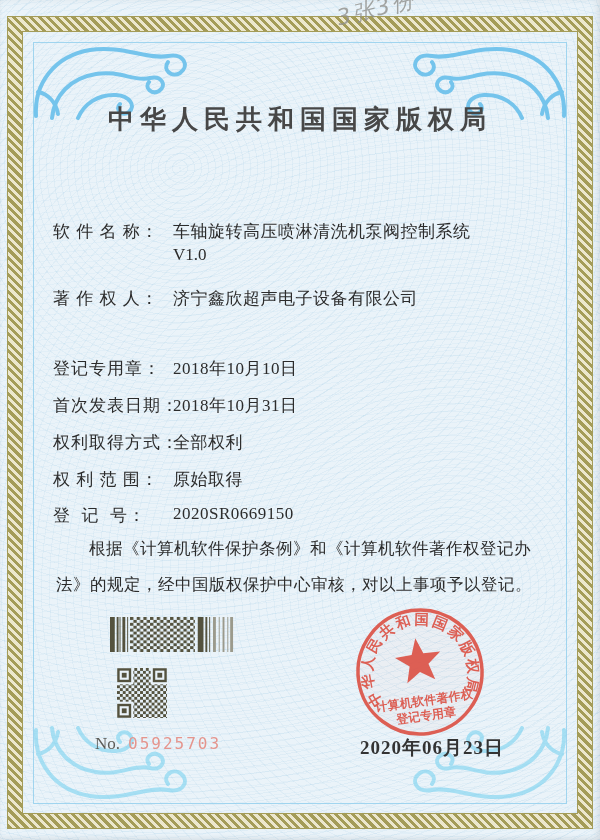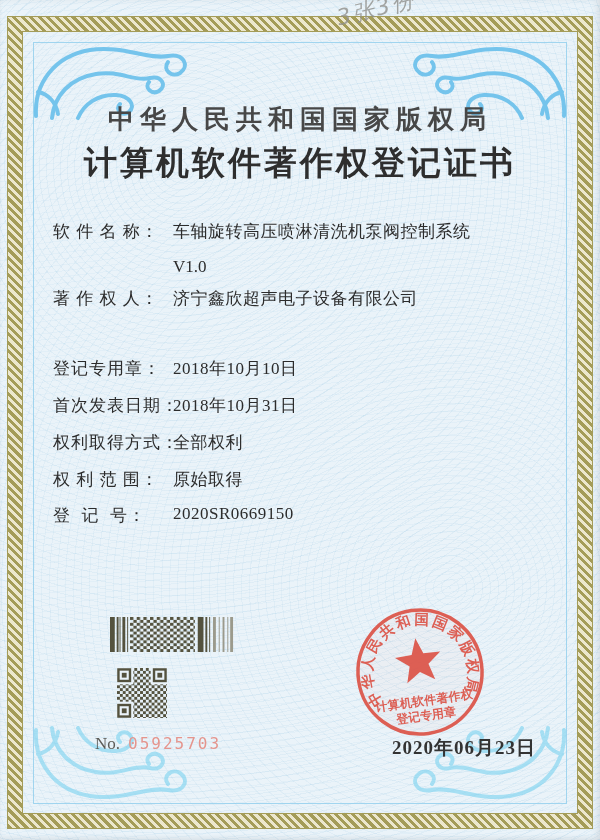--- a/index.html
+++ b/index.html
@@ -54,41 +54,41 @@
     position:absolute;top:189px;left:0;right:58px;text-align:right;
     font-size:13.5px;color:#3a3a3a;letter-spacing:1px;
   }
   .cert-no .val{margin-left:9px;}
 
   .row{position:absolute;left:0;width:100%;font-size:17px;color:#2c2c2c;}
   .row .lbl{
     position:absolute;left:53px;font-weight:normal;letter-spacing:1px;white-space:pre;
   }
   .row .val{position:absolute;left:173px;letter-spacing:.5px;}
-  .version{position:absolute;left:173px;top:245px;font-size:17px;color:#2c2c2c;margin-top:12px;}
+  .version{position:absolute;left:173px;top:245px;font-size:17px;color:#2c2c2c;}
 
   .statement{
     position:absolute;top:531px;left:56px;width:492px;
     font-size:16.5px;color:#2c2c2c;line-height:2.2em;text-indent:2em;
     letter-spacing:.5px;margin:0;
   }
 
   .barcode{position:absolute;top:617px;left:110px;width:124px;height:35px;}
   .qrcode{position:absolute;top:668px;left:117px;width:50px;height:50px;}
 
   .serial{position:absolute;top:734px;left:95px;font-size:17px;color:#5c5c58;}
   .serial .num{
     font-family:"DejaVu Sans Mono",monospace;color:#e5958d;
     letter-spacing:2px;margin-left:8px;font-size:16px;margin-top:16px;
   }
 
   .seal{position:absolute;top:605px;left:353px;width:134px;height:134px;opacity:.92;}
   .issue-date{
     position:absolute;top:735px;left:360px;
-    font-size:19px;font-weight:bold;color:#333;letter-spacing:1px;margin-left:32px;
+    font-size:19px;font-weight:bold;color:#333;letter-spacing:1px;
   }
 </style>
 </head>
 <body>
 
 <div class="page">
 
   <div class="gold-frame"></div>
   <div class="blue-line"></div>
 
@@ -121,21 +121,20 @@
       <path d="M6 76 C4 44 24 16 60 10 C92 5 118 20 138 16 C154 13 160 26 150 33 C142 38 132 30 138 22"></path>
       <path d="M22 78 C24 56 40 38 66 34 C90 30 104 42 120 38 C132 35 137 46 129 51 C122 55 114 48 119 42"></path>
       <path d="M48 78 C54 64 68 54 86 55 C100 56 106 66 99 72 C93 77 84 70 90 64"></path>
       <path d="M8 52 C18 54 26 62 28 74"></path>
     </g>
   </svg>
 
   <div class="handwriting">3张3份</div>
 
   <div class="authority">中华人民共和国国家版权局</div>
-  <div class="cert-title">计算机软件著作权登记证书</div>
 
   <div class="row" style="top:220px">
     <span class="lbl">软 件 名 称：</span>
     <span class="val">车轴旋转高压喷淋清洗机泵阀控制系统</span>
   </div>
   <div class="version">V1.0</div>
 
   <div class="row" style="top:287px">
     <span class="lbl">著 作 权 人：</span>
     <span class="val">济宁鑫欣超声电子设备有限公司</span>
@@ -159,20 +158,21 @@
   <div class="row" style="top:468px">
     <span class="lbl">权 利 范 围：</span>
     <span class="val">原始取得</span>
   </div>
 
   <div class="row" style="top:504px">
     <span class="lbl">登  记  号：</span>
     <span class="val">2020SR0669150</span>
   </div>
 
+  <p class="statement">根据《计算机软件保护条例》和《计算机软件著作权登记办法》的规定，经中国版权保护中心审核，对以上事项予以登记。</p>
 
   <svg class="barcode" viewBox="0 0 130 42" preserveAspectRatio="none">
     <defs>
       <pattern id="dmx" width="7" height="7" patternUnits="userSpaceOnUse">
         <rect width="3.5" height="3.5" fill="#54523e"></rect>
         <rect x="3.5" y="3.5" width="3.5" height="3.5" fill="#54523e"></rect>
       </pattern>
     </defs>
     <g fill="#54523e">
       <rect x="0" y="0" width="5" height="42"></rect>

